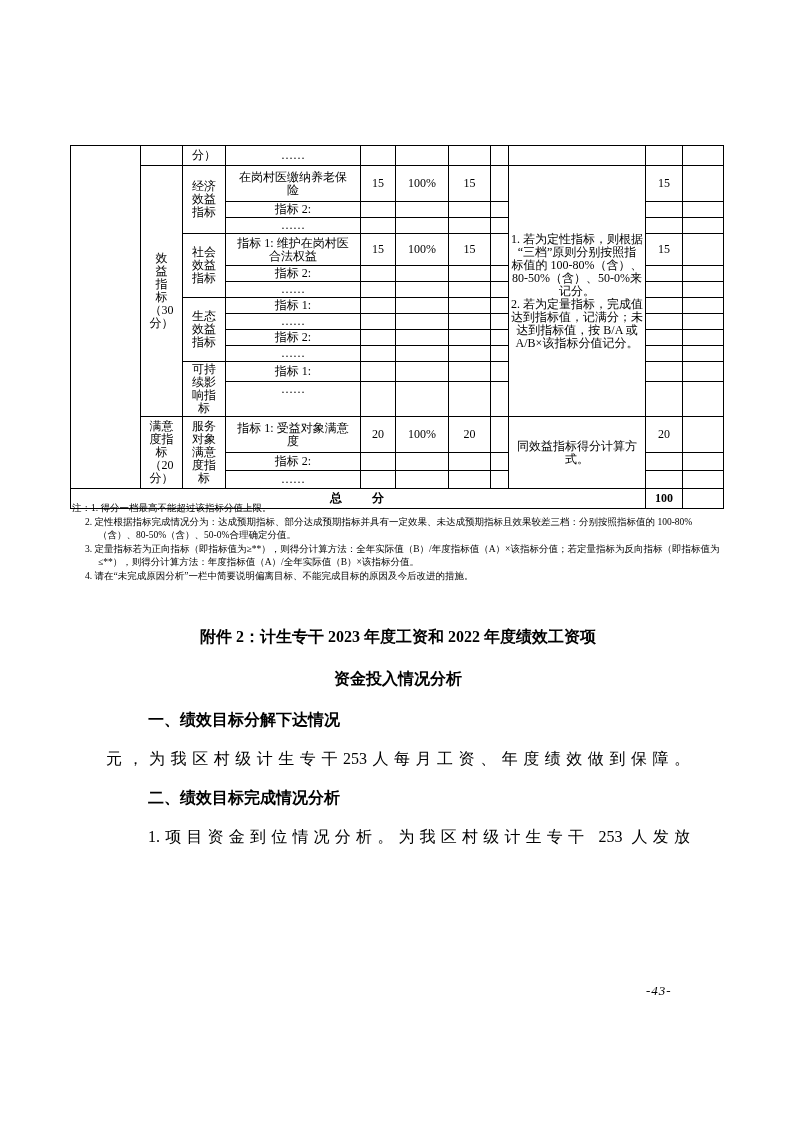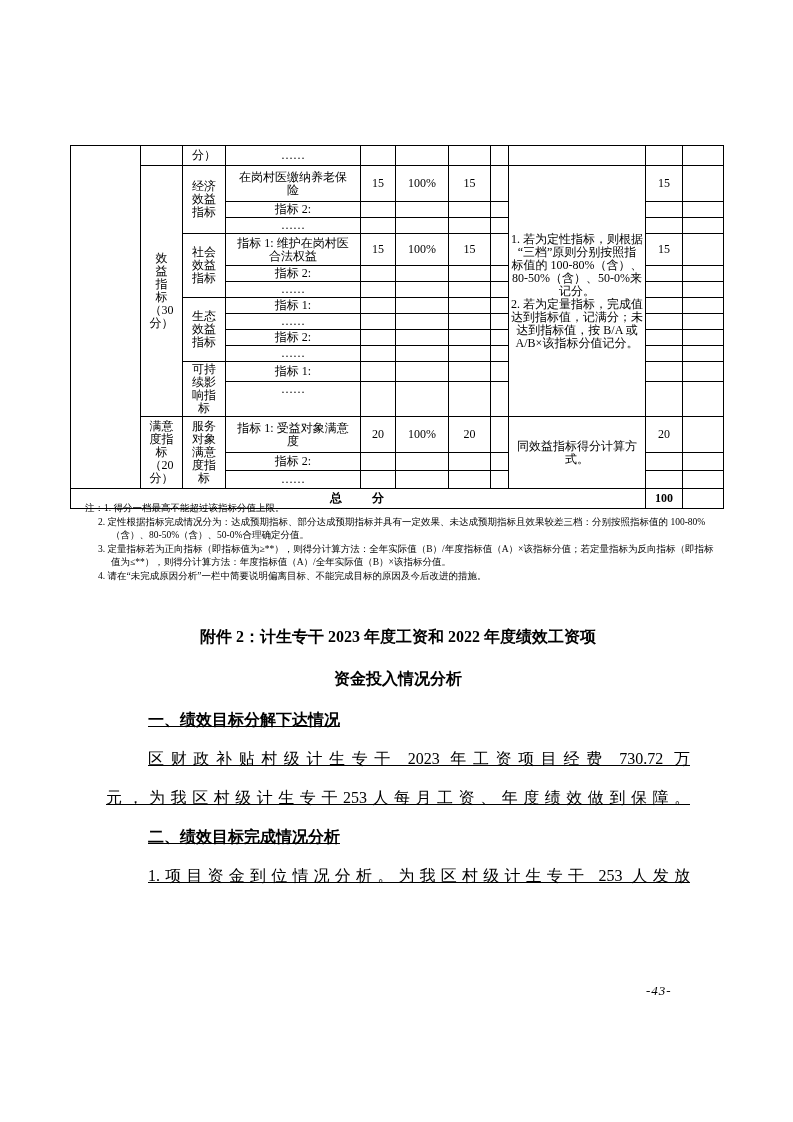--- a/index.html
+++ b/index.html
@@ -35,30 +35,30 @@
     font-size:11.5px; line-height:16.5px; padding:2px 3px;
   }
   td.total-label { font-weight:bold; letter-spacing:2px; }
   td.bold { font-weight:bold; }
 
   
   .notes {
     position:absolute; left:72px; top:502px; width:650px;
     font-size:9.5px; line-height:13.5px;
   }
-  .note { padding-left:26px; text-indent:-13px;margin-left:13px; }
+  .note { padding-left:26px; text-indent:-13px; }
   .note-first { text-indent:-26px; }
 
   
   .body-text {
     position:absolute; left:106px; top:616px; width:584px;
     font-size:16px;
   }
   .body-text .title { line-height:42px; font-weight:bold; text-align:center; }
-  .body-text .line  { line-height:39px;text-decoration:underline; }
+  .body-text .line  { line-height:39px; }
   .indent  { padding-left:42px; }
   .stretch { text-align-last:justify; }
   .bold    { font-weight:bold; }
 
   .page-num {
     position:absolute; top:983px; left:646px;
     font-size:13px; letter-spacing:1px;font-style:italic;
   }
 </style>
 </head>
@@ -301,21 +301,20 @@
     <div class="note note-first">注：1. 得分一档最高不能超过该指标分值上限。</div>
     <div class="note">2. 定性根据指标完成情况分为：达成预期指标、部分达成预期指标并具有一定效果、未达成预期指标且效果较差三档：分别按照指标值的 100-80%（含）、80-50%（含）、50-0%合理确定分值。</div>
     <div class="note">3. 定量指标若为正向指标（即指标值为≥**），则得分计算方法：全年实际值（B）/年度指标值（A）×该指标分值；若定量指标为反向指标（即指标值为≤**），则得分计算方法：年度指标值（A）/全年实际值（B）×该指标分值。</div>
     <div class="note">4. 请在“未完成原因分析”一栏中简要说明偏离目标、不能完成目标的原因及今后改进的措施。</div>
   </div>
 
   <div class="body-text">
     <div class="title">附件 2：计生专干 2023 年度工资和 2022 年度绩效工资项</div>
     <div class="title">资金投入情况分析</div>
     <div class="line bold indent">一、绩效目标分解下达情况</div>
-    <div class="line indent stretch">区财政补贴村级计生专干 2023 年工资项目经费 730.72 万</div>
     <div class="line stretch">元，为我区村级计生专干253人每月工资、年度绩效做到保障。</div>
     <div class="line bold indent">二、绩效目标完成情况分析</div>
     <div class="line indent stretch">1.项目资金到位情况分析。为我区村级计生专干 253 人发放</div>
   </div>
 
   <div class="page-num">-43-</div>
 
 </div>
 
 </body></html>

